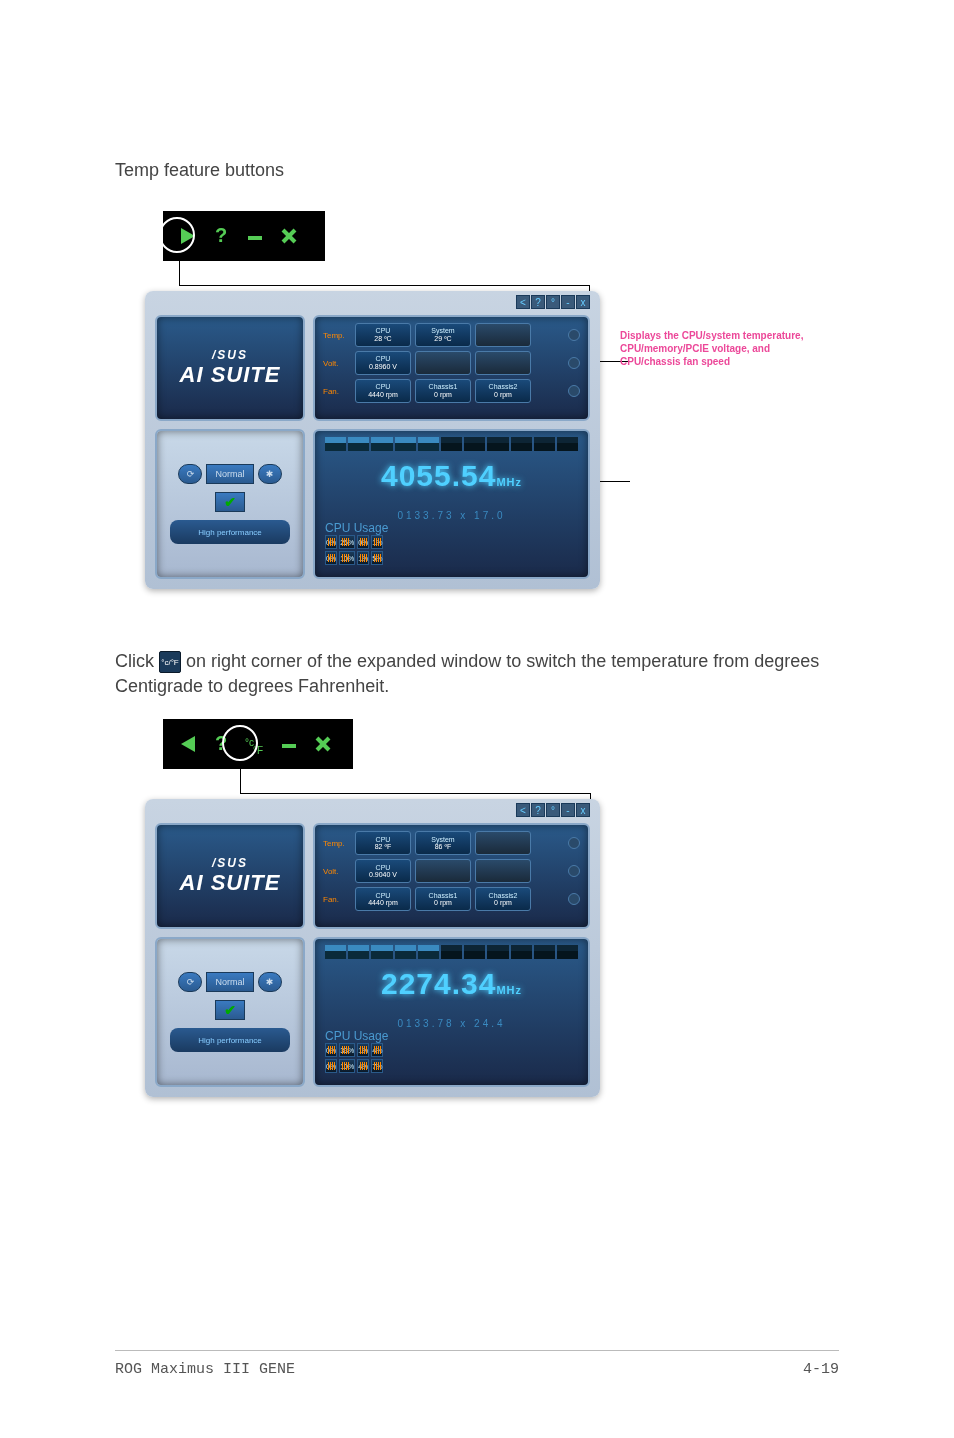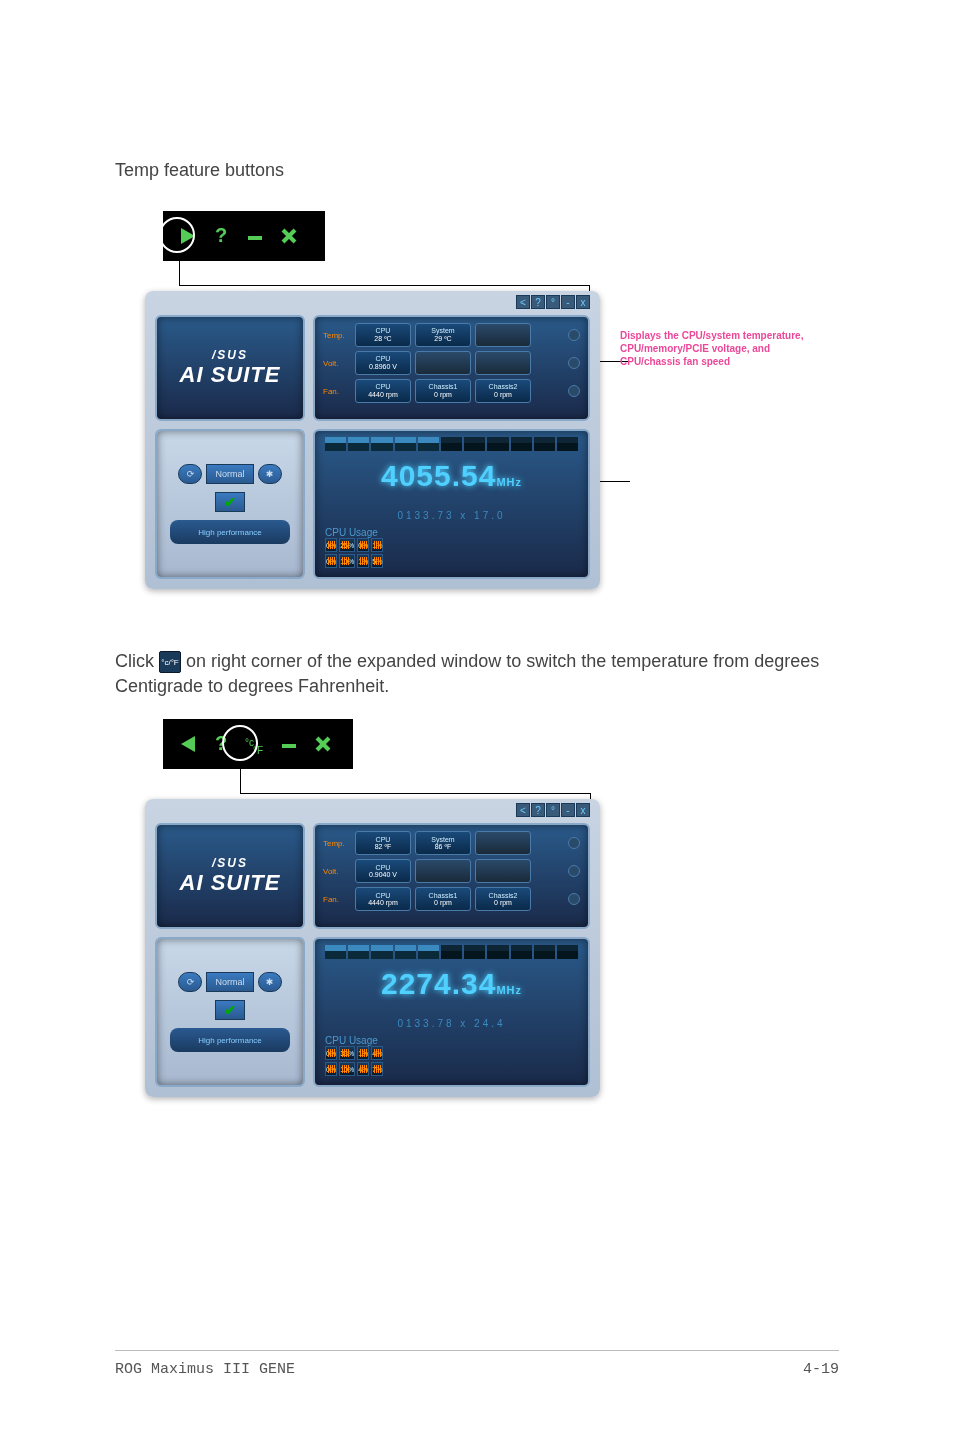--- a/index.html
+++ b/index.html
@@ -126,21 +126,21 @@
   .sens-box .l2 { color:#fff; }
   .sens-empty { background: linear-gradient(#2a4a6a,#1a2a3a); }
   .sens-end { width:12px; height:12px; background:#2a4a6a; border-radius:50%; border:1px solid #4a7aa8; margin-left:auto; }
   .freq-panel { height: 150px; padding: 6px 10px; display:flex; flex-direction:column; }
   .freq-bar { display:flex; gap:2px; margin-bottom:8px; }
   .fb-seg { flex:1; height:14px; background:#0a2a3a; border-top: 6px solid #3a8ac0; }
   .fb-seg.off { filter: brightness(0.5); border-top-color:#1a4a6a; }
   .freq-main { color:#4fd0ff; font-size:30px; font-weight:bold; text-align:center; letter-spacing:1px; font-family: 'Arial', sans-serif; text-shadow: 0 0 6px #4fd0ff; }
   .freq-unit { font-size:11px; vertical-align: baseline; }
   .freq-sub { color:#3a8ac0; font-size:10px; text-align:center; letter-spacing:3px; margin-top:17px; }
-  .cpu-usage-lbl { color:#4a9ad0; font-size:10px; margin-top:6px; }
+  .cpu-usage-lbl { color:#4a9ad0; font-size:12px; }
   .usage-grid { display:flex; gap:2px; }
   .usage-col { display:flex; flex-direction:column; gap:2px; flex:1; }
   .usage-cell {
     background: linear-gradient(#1a3a5a,#0a1a2a);
     border:1px solid #2a5a8a;
     height:14px; font-size:7px; color:#cef;
     display:flex; align-items:center; justify-content:center;
     position:relative;
   }
   .usage-cell::before {

